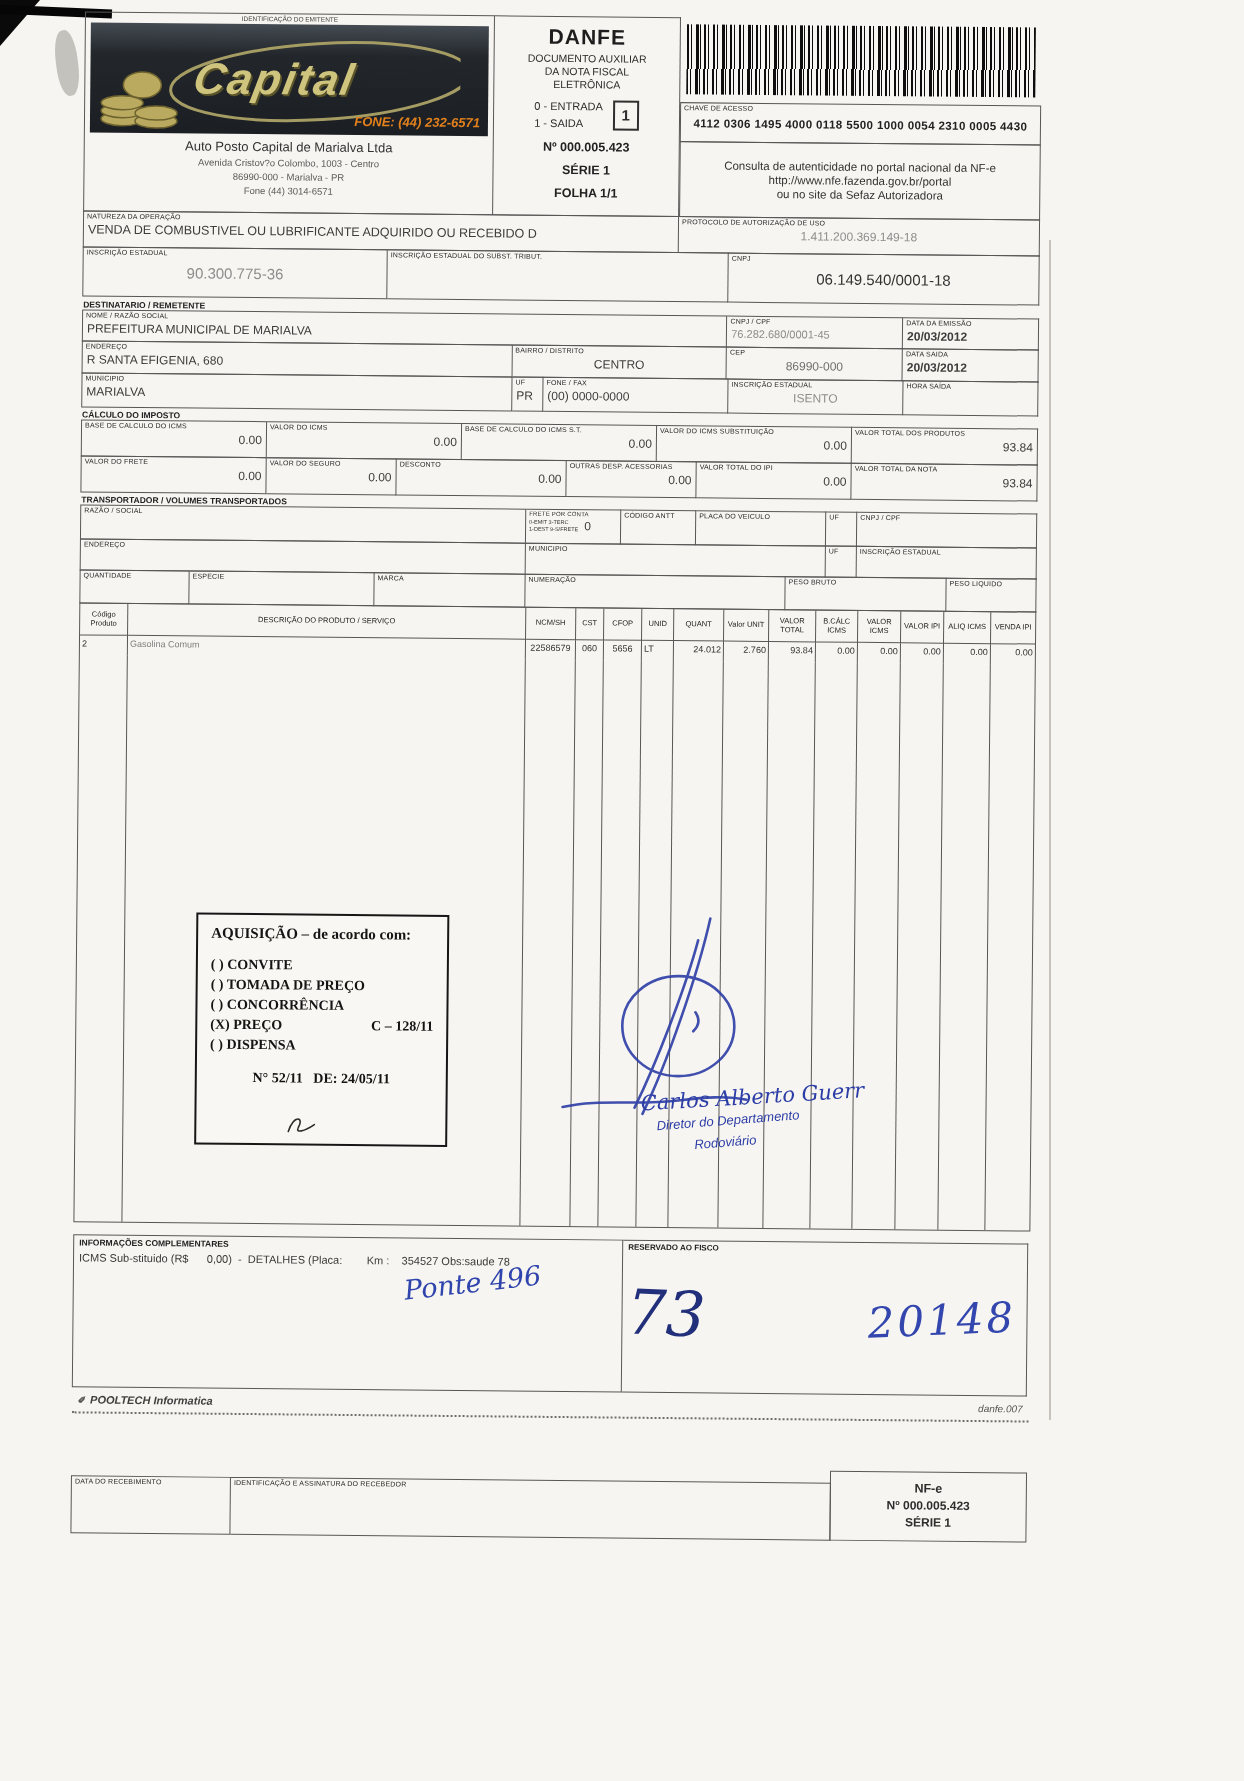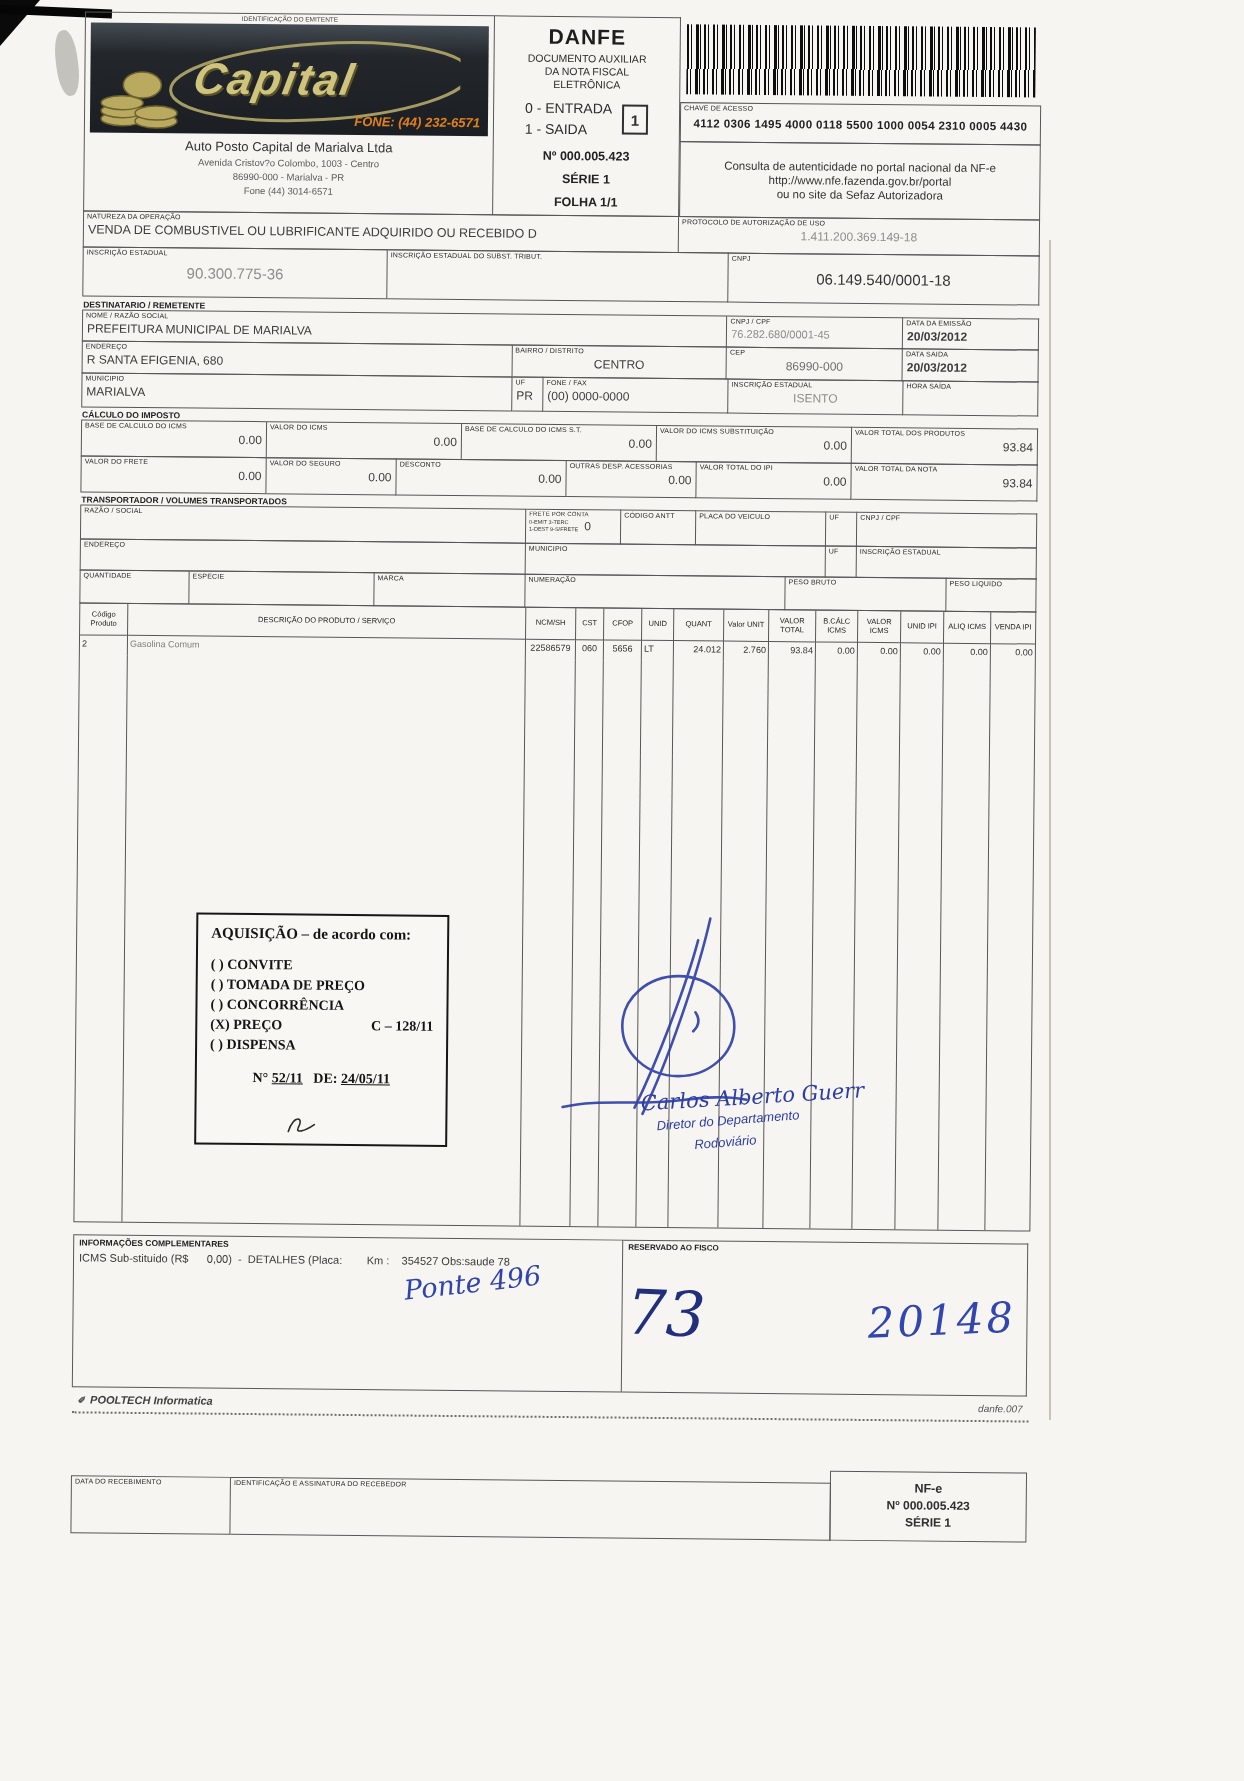--- a/index.html
+++ b/index.html
@@ -31,21 +31,21 @@
   .logo-word{position:absolute;left:104px;top:30px;font-size:44px;font-weight:bold;font-style:italic;color:#cfc47e;letter-spacing:2px;transform:skewX(-10deg);text-shadow:2px 2px 0 #5c552a}
   .logo-swoosh{position:absolute;left:70px;top:12px}
   .logo-phone{position:absolute;right:8px;bottom:6px;color:#e2801c;font-weight:bold;font-style:italic;font-size:13px}
   .coins{position:absolute;left:8px;bottom:4px}
   .emit-name{font-size:13px;color:#333;margin-top:5px}
   .emit-addr{font-size:9.5px;color:#5a5a5a;margin-top:3px}
   .hdr-danfe{width:186px;text-align:center;padding-top:8px}
   .danfe-title{font-size:21px;font-weight:bold;letter-spacing:1px;color:#1d1d1d}
   .danfe-sub{font-size:10.5px;line-height:1.25;margin-top:3px;color:#2c2c2c}
   .danfe-io{display:flex;align-items:center;justify-content:center;gap:10px;margin-top:7px}
-  .io-lines{text-align:left;font-size:14px;line-height:1.5;color:#2c2c2c}
+  .io-lines{text-align:left;font-size:11px;line-height:1.5;color:#2c2c2c}
   .io-box{width:26px;height:30px;border:2px solid #2f2f2f;font-size:15px;font-weight:bold;display:flex;align-items:center;justify-content:center}
   .danfe-n{font-size:12.5px;font-weight:bold;margin-top:9px;color:#222}
   .hdr-chave{width:361px;display:flex;flex-direction:column}
   .barcode-wrap{height:85px;padding:7px 6px 4px}
   .barcode{height:70px;background:repeating-linear-gradient(90deg,
     #0d0d0d 0px,#0d0d0d 2px,#f7f5f1 2px,#f7f5f1 4px,
     #0d0d0d 4px,#0d0d0d 5px,#f7f5f1 5px,#f7f5f1 9px,
     #0d0d0d 9px,#0d0d0d 12px,#f7f5f1 12px,#f7f5f1 13px,
     #0d0d0d 13px,#0d0d0d 14px,#f7f5f1 14px,#f7f5f1 17px,
     #0d0d0d 17px,#0d0d0d 19px,#f7f5f1 19px,#f7f5f1 21px,
@@ -64,21 +64,21 @@
   .pf{border-right:1px solid #575757}
   .last{border-right:none !important}
   .tl{text-align:left}.tc{text-align:center}.tr{text-align:right}
   .desc-val{color:#7d7d7d}
   
   .stamp{position:absolute;left:120px;top:900px;width:253px;height:232px;border:2px solid #161616;padding:10px 13px;font-family:"Liberation Serif",serif;font-weight:bold;color:#141414;background:rgba(250,249,245,.6)}
   .stamp-title{font-size:15px;margin-bottom:15px}
   .stamp-line{font-size:14px;margin:4px 0}
   .stamp-pregao{display:flex;justify-content:space-between}
   .stamp-num{margin-top:17px;text-align:center;font-size:14px}
-  .u{text-decoration:underline}
+  .u{}
   .stamp-scribble{position:absolute;left:88px;bottom:6px}
   
   .sig{position:absolute;left:470px;top:845px;width:430px;height:330px}
   .sig-name{position:absolute;left:96px;top:222px;font-size:21px;font-style:italic;color:#2c3da6;font-family:"DejaVu Serif",serif;transform:rotate(-4deg);white-space:nowrap}
   .sig-role1{position:absolute;left:112px;top:250px;font-size:13px;font-style:italic;color:#2c3da6;transform:rotate(-5deg);white-space:nowrap}
   .sig-role2{position:absolute;left:150px;top:272px;font-size:13px;font-style:italic;color:#2c3da6;transform:rotate(-5deg)}
   
   .info-boxes{display:flex;height:153px;margin-top:12px}
   .info-left{width:550px;padding:2px 5px}
   .info-right{width:405px;padding:2px 5px}
@@ -373,21 +373,21 @@
       <div class="ph">DESCRIÇÃO DO PRODUTO / SERVIÇO</div>
       <div class="ph">NCM/SH</div>
       <div class="ph">CST</div>
       <div class="ph">CFOP</div>
       <div class="ph">UNID</div>
       <div class="ph">QUANT</div>
       <div class="ph">Valor UNIT</div>
       <div class="ph">VALOR TOTAL</div>
       <div class="ph">B.CÁLC ICMS</div>
       <div class="ph">VALOR ICMS</div>
-      <div class="ph">UNID IPI</div>
+      <div class="ph">VALOR IPI</div>
       <div class="ph">ALIQ ICMS</div>
       <div class="ph last">VENDA IPI</div>
 
       <div class="pd tl">2</div>
       <div class="pd tl desc-val">Gasolina Comum</div>
       <div class="pd tc">22586579</div>
       <div class="pd tc">060</div>
       <div class="pd tc">5656</div>
       <div class="pd tl">LT</div>
       <div class="pd tr">24.012</div>

